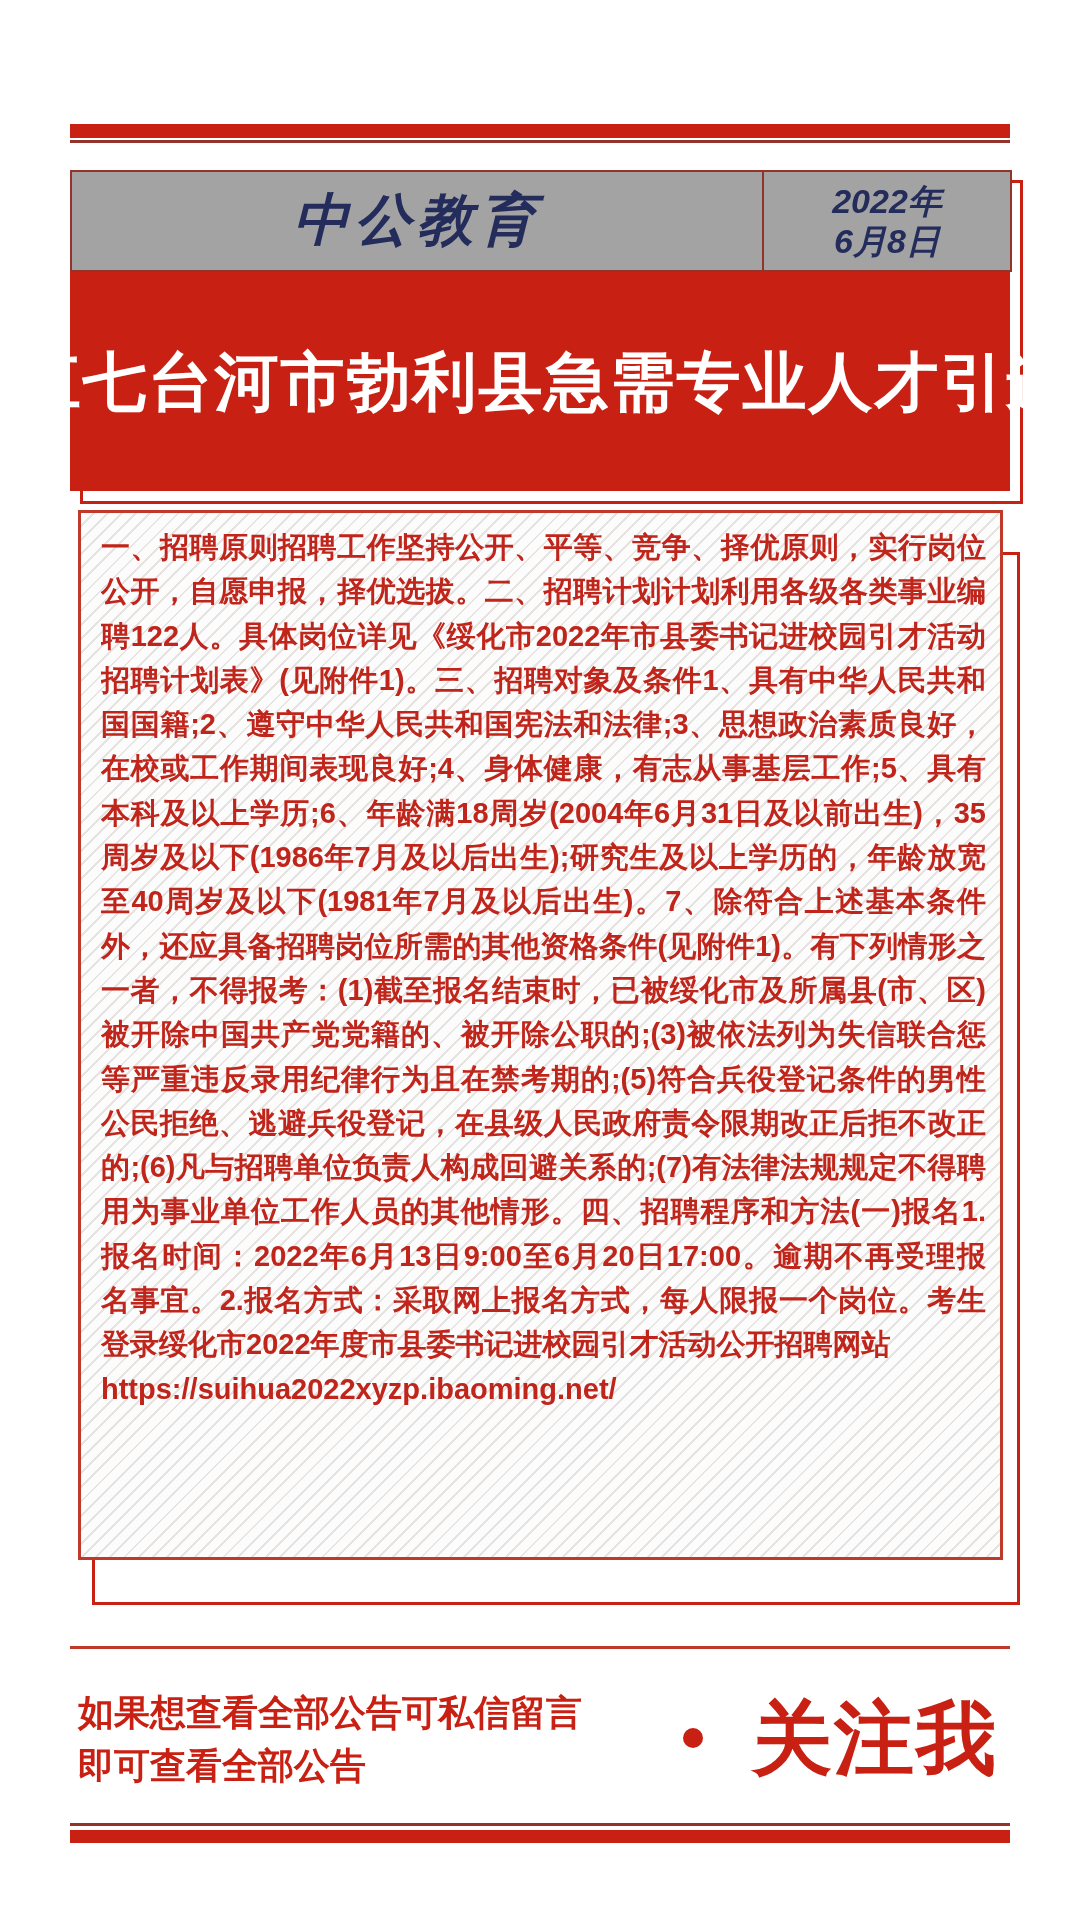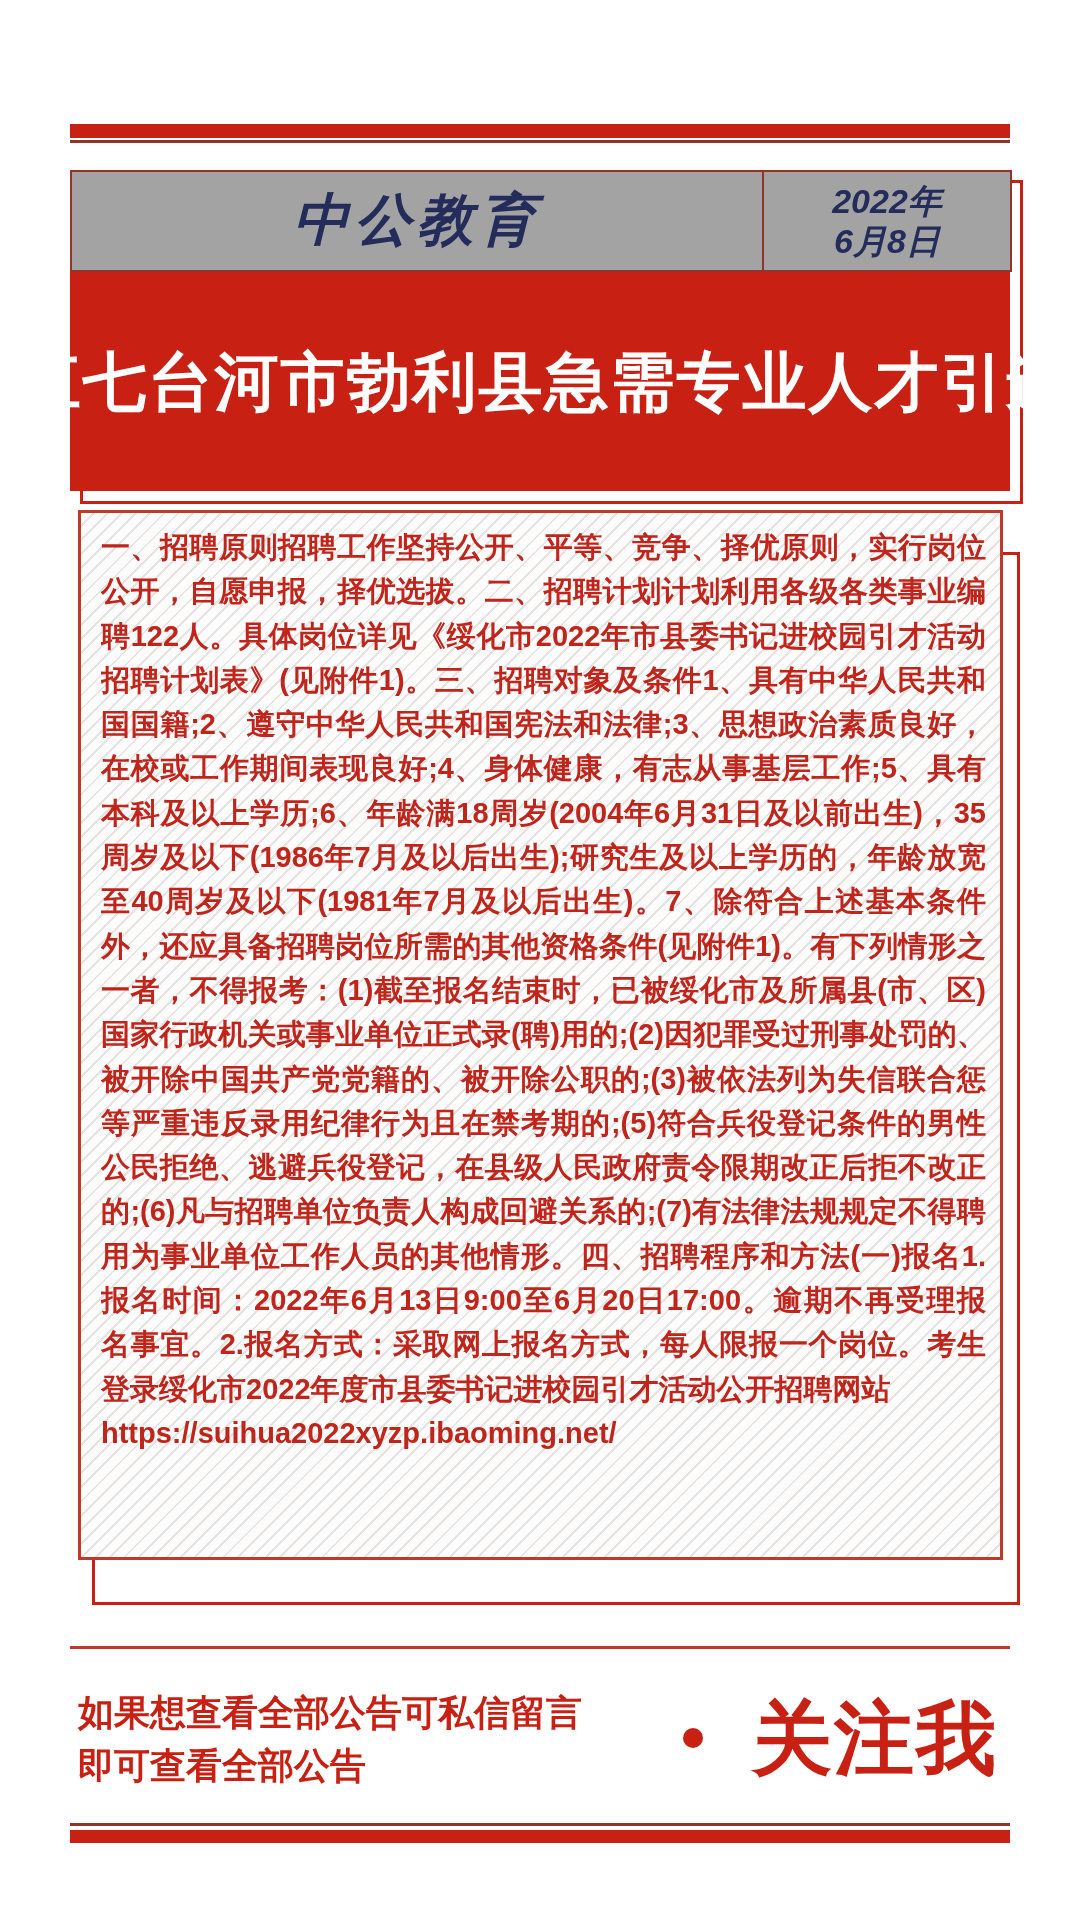--- a/index.html
+++ b/index.html
@@ -89,21 +89,20 @@
     <div class="line">公开，自愿申报，择优选拔。二、招聘计划计划利用各级各类事业编</div>
     <div class="line">聘122人。具体岗位详见《绥化市2022年市县委书记进校园引才活动</div>
     <div class="line">招聘计划表》(见附件1)。三、招聘对象及条件1、具有中华人民共和</div>
     <div class="line">国国籍;2、遵守中华人民共和国宪法和法律;3、思想政治素质良好，</div>
     <div class="line">在校或工作期间表现良好;4、身体健康，有志从事基层工作;5、具有</div>
     <div class="line">本科及以上学历;6、年龄满18周岁(2004年6月31日及以前出生)，35</div>
     <div class="line">周岁及以下(1986年7月及以后出生);研究生及以上学历的，年龄放宽</div>
     <div class="line">至40周岁及以下(1981年7月及以后出生)。7、除符合上述基本条件</div>
     <div class="line">外，还应具备招聘岗位所需的其他资格条件(见附件1)。有下列情形之</div>
     <div class="line">一者，不得报考：(1)截至报名结束时，已被绥化市及所属县(市、区)</div>
-    <div class="line">国家行政机关或事业单位正式录(聘)用的;(2)因犯罪受过刑事处罚的、</div>
     <div class="line">被开除中国共产党党籍的、被开除公职的;(3)被依法列为失信联合惩</div>
     <div class="line">等严重违反录用纪律行为且在禁考期的;(5)符合兵役登记条件的男性</div>
     <div class="line">公民拒绝、逃避兵役登记，在县级人民政府责令限期改正后拒不改正</div>
     <div class="line">的;(6)凡与招聘单位负责人构成回避关系的;(7)有法律法规规定不得聘</div>
     <div class="line">用为事业单位工作人员的其他情形。四、招聘程序和方法(一)报名1.</div>
     <div class="line">报名时间：2022年6月13日9:00至6月20日17:00。逾期不再受理报</div>
     <div class="line">名事宜。2.报名方式：采取网上报名方式，每人限报一个岗位。考生</div>
     <div class="line align-left">登录绥化市2022年度市县委书记进校园引才活动公开招聘网站</div>
     <div class="line align-left">https://suihua2022xyzp.ibaoming.net/</div>
   </div>

